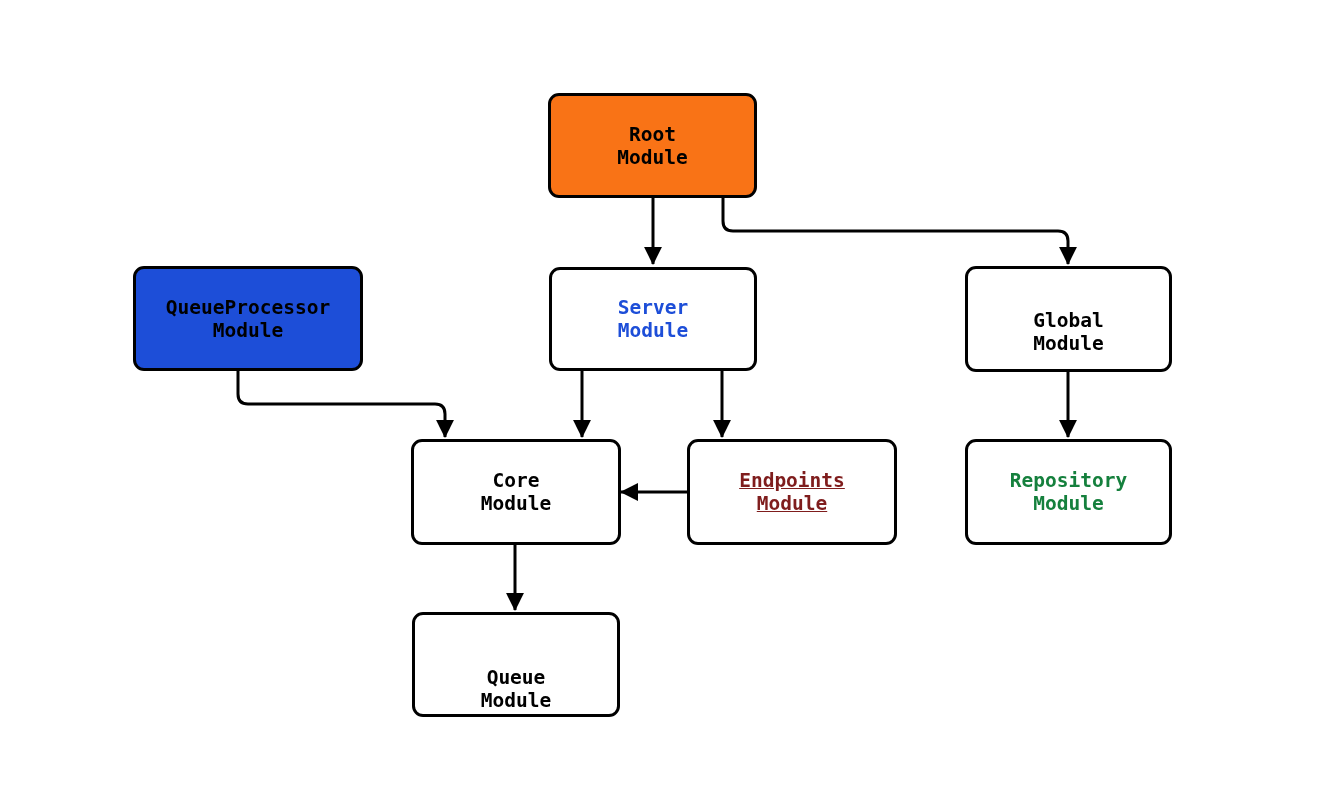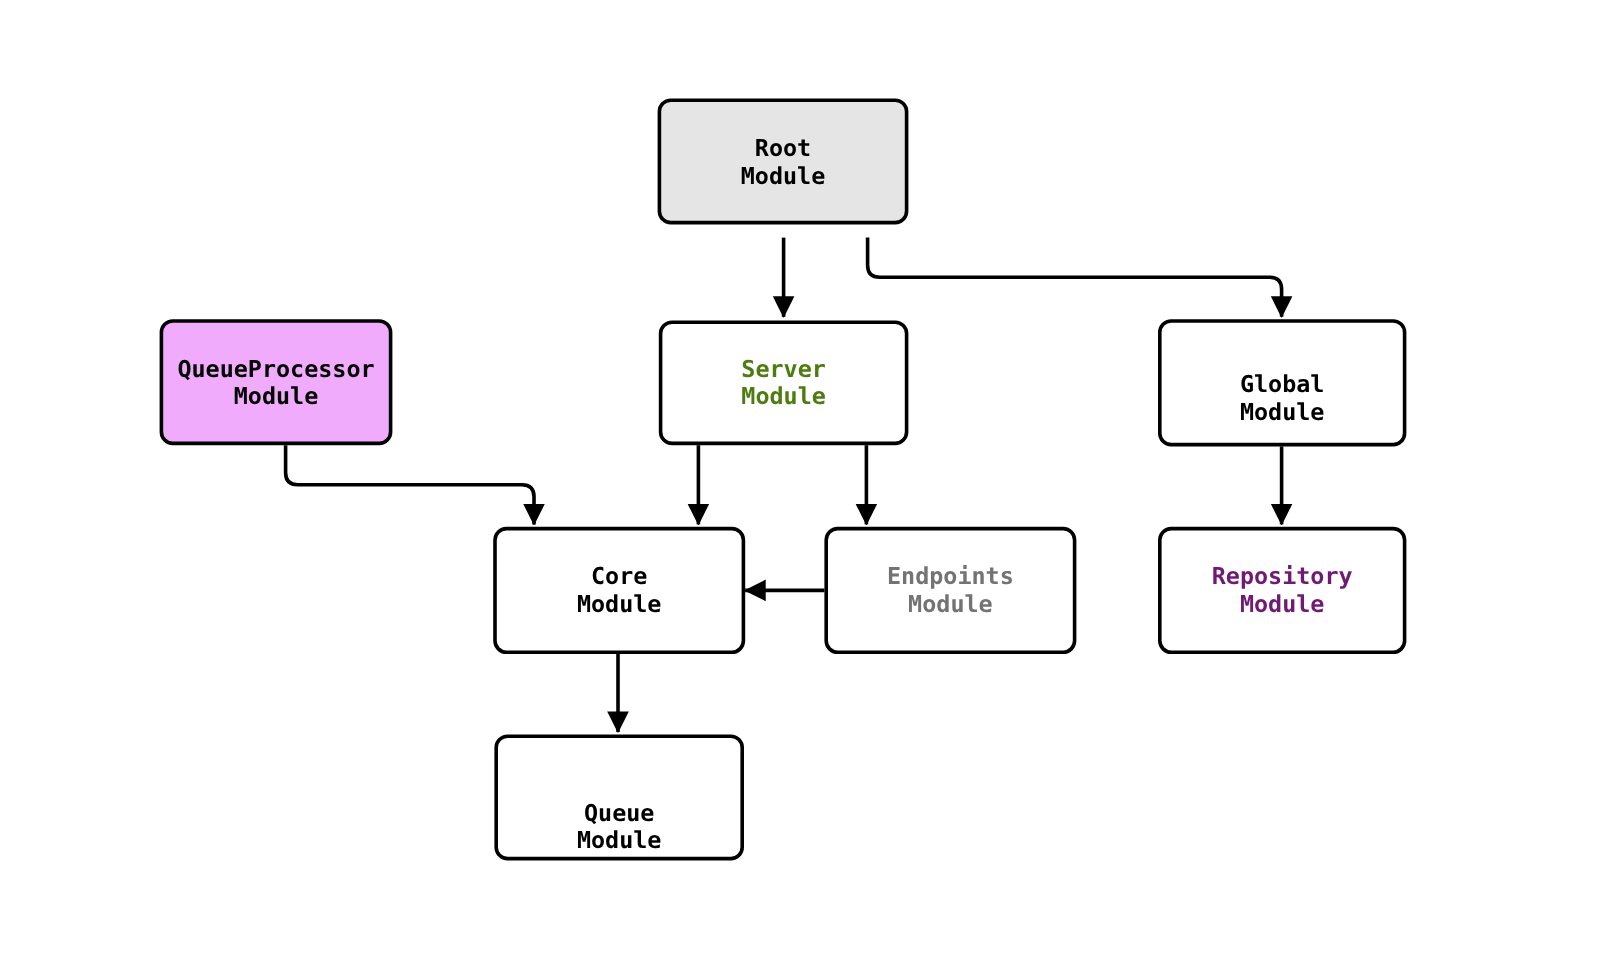--- a/index.html
+++ b/index.html
@@ -63,46 +63,46 @@
         <path class="edge" d="M723,198 L723,221 Q723,231 733,231 L1058,231 Q1068,231 1068,241 L1068,264" stroke="#000000" marker-end="url(#arrowhead)"></path>
         <path class="edge" d="M238,371 L238,394 Q238,404 248,404 L435,404 Q445,404 445,414 L445,437" stroke="#000000" marker-end="url(#arrowhead)"></path>
         <path class="edge" d="M582,371 L582,437" stroke="#000000" marker-end="url(#arrowhead)"></path>
         <path class="edge" d="M722,371 L722,437" stroke="#000000" marker-end="url(#arrowhead)"></path>
         <path class="edge" d="M687,492 L621,492" stroke="#000000" marker-end="url(#arrowhead)"></path>
         <path class="edge" d="M1068,372 L1068,437" stroke="#000000" marker-end="url(#arrowhead)"></path>
         <path class="edge" d="M515,545 L515,610" stroke="#000000" marker-end="url(#arrowhead)"></path>
       </g>
   </svg>
   <div id="node-layer">
-      <div class="node" style="left: 548px; top: 82px; width: 209px; height: 105px; background: #e5e5e5; border-color: rgb(0, 0, 0);">
+      <div class="node" style="left: 548px; top: 93px; width: 209px; height: 105px; background: #f97316; border-color: rgb(0, 0, 0);">
         <div class="label" style="color: rgb(0, 0, 0);">Root
 Module</div>
       </div>
-      <div class="node" style="left: 133px; top: 266px; width: 194px; height: 105px; background: #f0abfc; border-color: rgb(0, 0, 0);">
+      <div class="node" style="left: 133px; top: 266px; width: 230px; height: 105px; background: #1d4ed8; border-color: rgb(0, 0, 0);">
         <div class="label" style="color: rgb(0, 0, 0);">QueueProcessor
 Module</div>
       </div>
       <div class="node" style="left: 549px; top: 267px; width: 208px; height: 104px; background: rgb(255, 255, 255); border-color: rgb(0, 0, 0);">
-        <div class="label" style="color: #4d7c0f;">Server
+        <div class="label" style="color: #1d4ed8;">Server
 Module</div>
       </div>
       <div class="node" style="left: 965px; top: 266px; width: 207px; height: 106px; background: rgb(255, 255, 255); border-color: rgb(0, 0, 0);">
         <div class="label" style="color: rgb(0, 0, 0); margin-top: 25px;">Global
 Module</div>
       </div>
       <div class="node" style="left: 411px; top: 439px; width: 210px; height: 106px; background: rgb(255, 255, 255); border-color: rgb(0, 0, 0);">
         <div class="label" style="color: rgb(0, 0, 0);">Core
 Module</div>
       </div>
       <div class="node" style="left: 687px; top: 439px; width: 210px; height: 106px; background: rgb(255, 255, 255); border-color: rgb(0, 0, 0);">
-        <div class="label" style="color: #737373;">Endpoints
+        <div class="label" style="color: #7f1d1d; text-decoration: underline;">Endpoints
 Module</div>
       </div>
       <div class="node" style="left: 965px; top: 439px; width: 207px; height: 106px; background: rgb(255, 255, 255); border-color: rgb(0, 0, 0);">
-        <div class="label" style="color: #701a75;">Repository
+        <div class="label" style="color: #15803d;">Repository
 Module</div>
       </div>
       <div class="node" style="left: 412px; top: 612px; width: 208px; height: 105px; background: rgb(255, 255, 255); border-color: rgb(0, 0, 0);">
         <div class="label" style="color: rgb(0, 0, 0); margin-top: 48px;">Queue
 Module</div>
       </div>
     </div>
 </div>
 
 </body></html>

